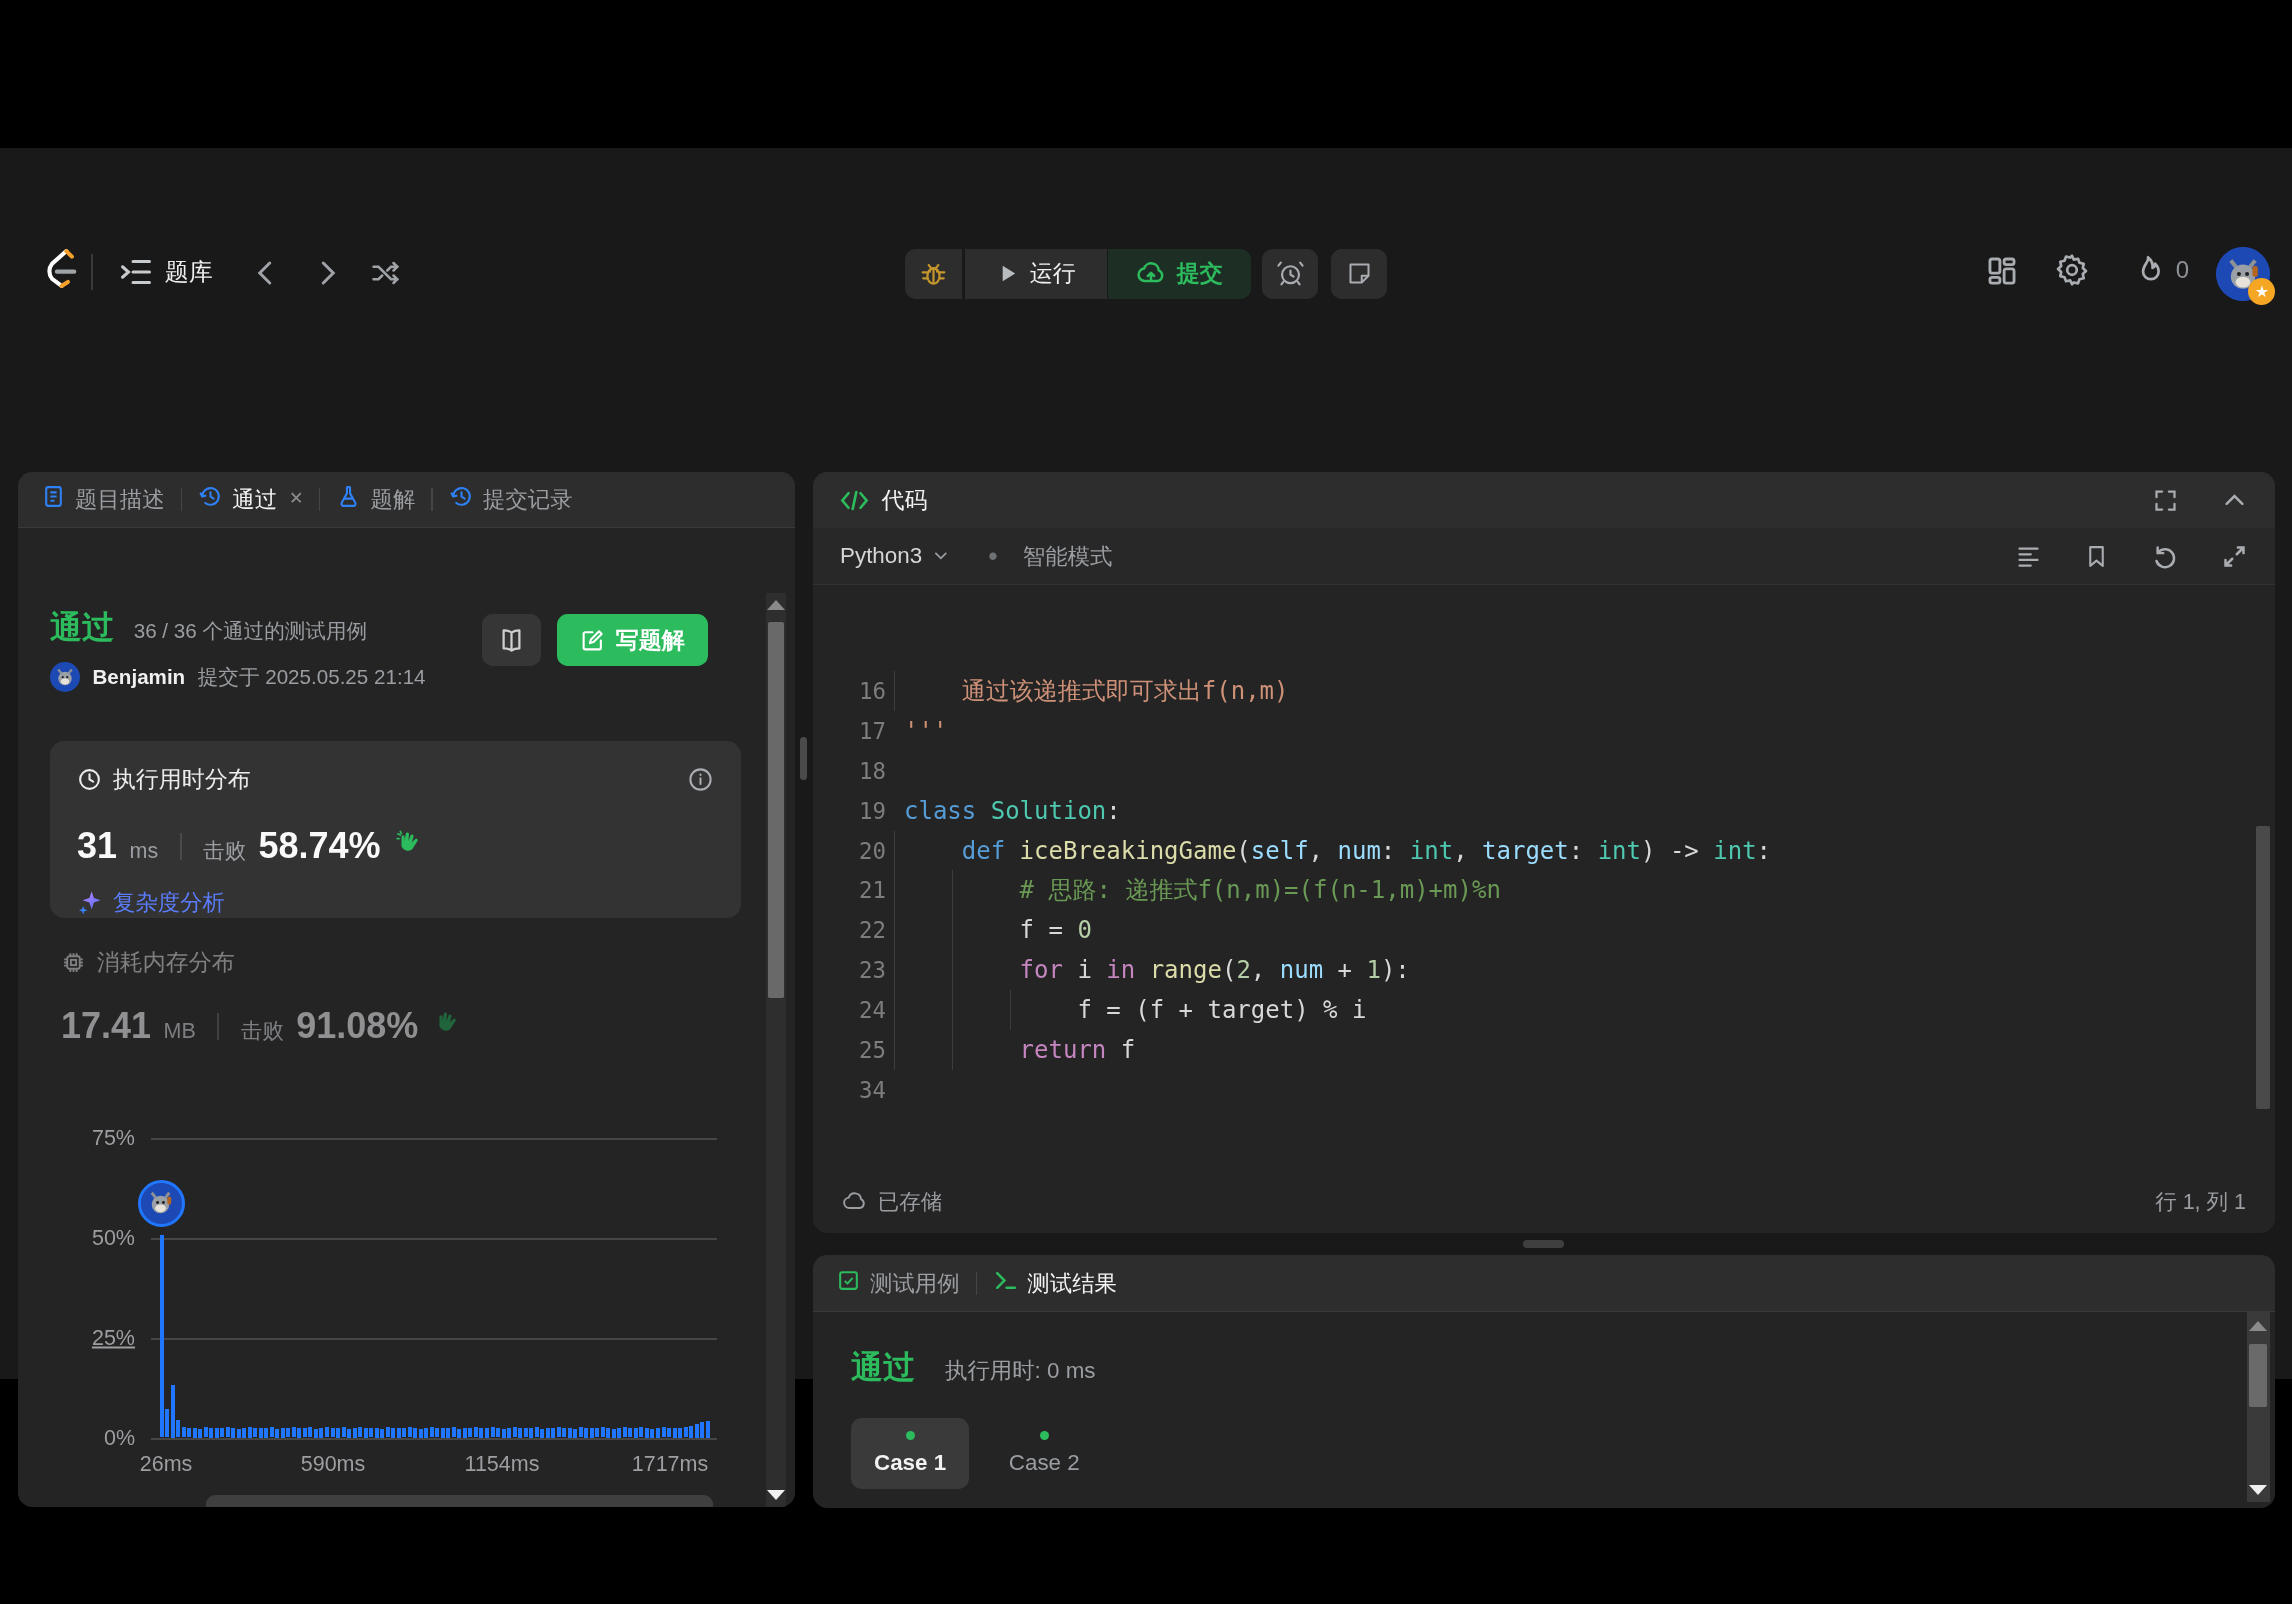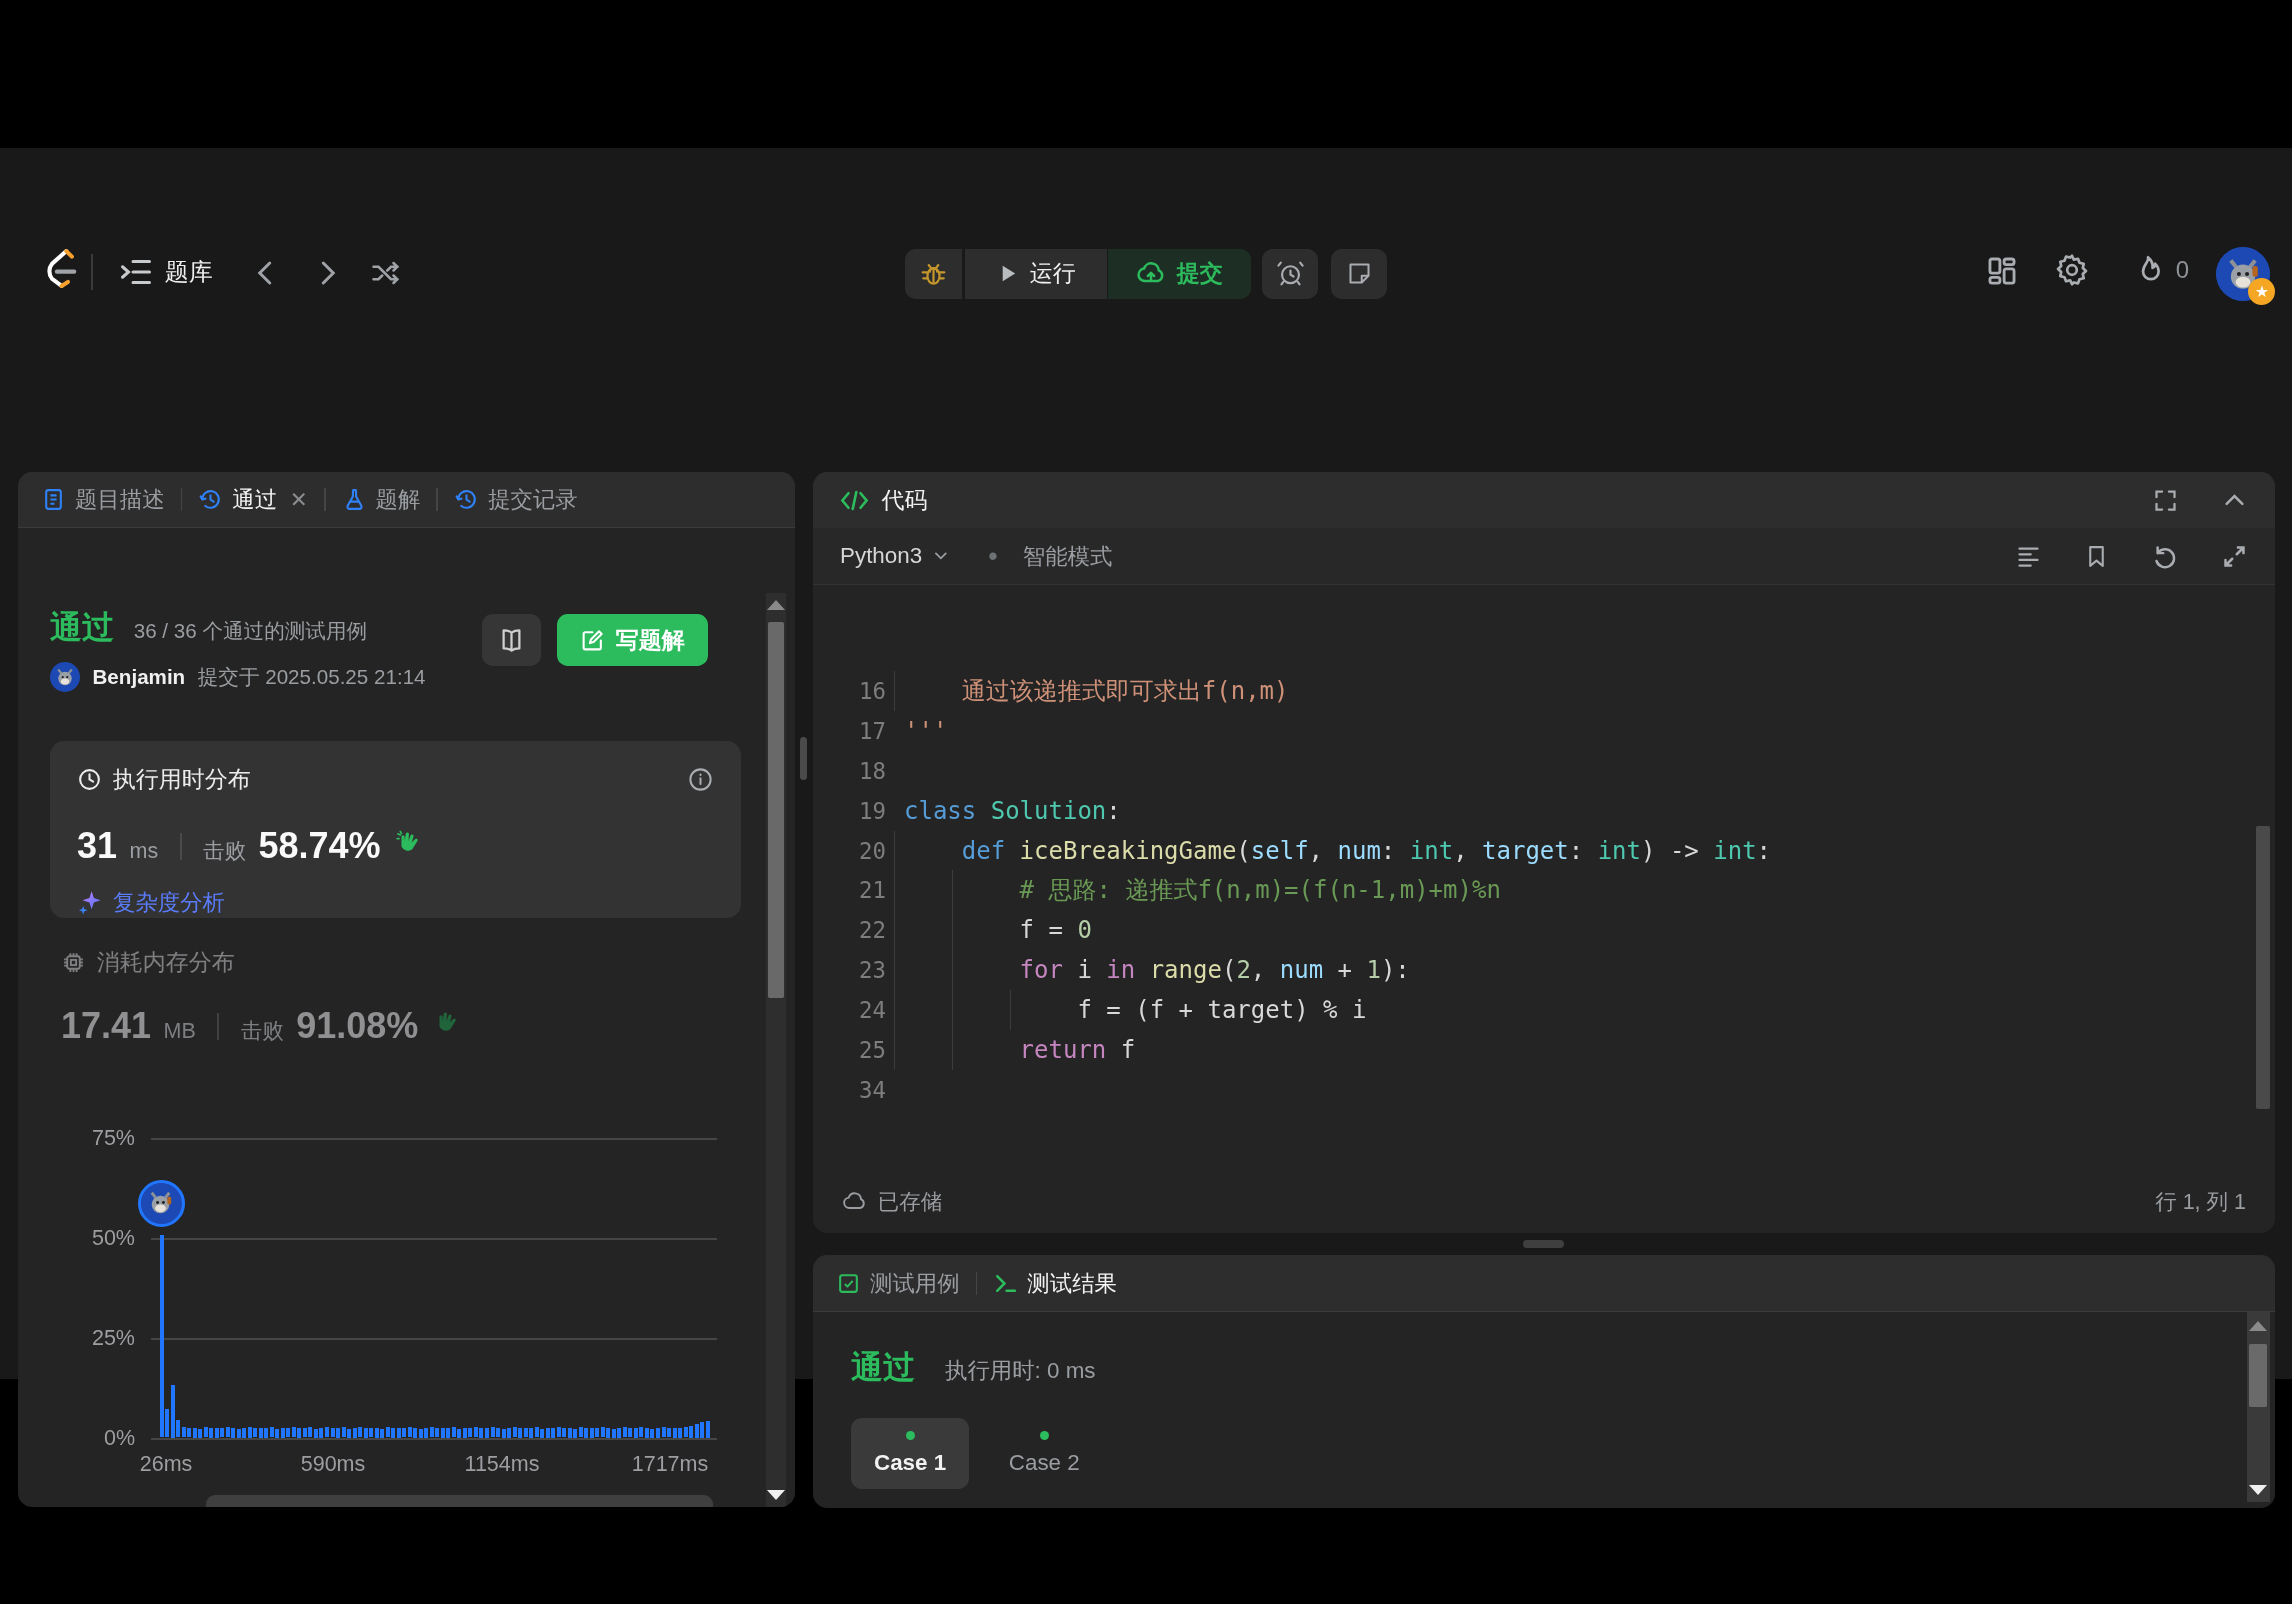--- a/index.html
+++ b/index.html
@@ -21,21 +21,21 @@
   .avatar-circ { width:100%; height:100%; border-radius:50%; background:#1d49b5; overflow:hidden; position:relative; }
   .star-badge { position:absolute; right:-5.4px; bottom:-3.6px; width:27px; height:27px; border-radius:50%; background:#f5a623; color:#fff; font-size:16px; display:flex; align-items:center; justify-content:center; }
   .flame0 { font-size:24px; color:#8e9196; }
 
   
   .panel { position:absolute; background:#242424; border-radius:14.3px; overflow:hidden; }
   #left-panel  { left:18px;  top:324px; width:777px;  height:1035px; }
   #code-panel  { left:813px; top:324px; width:1462px; height:761px; }
   #test-panel  { left:813px; top:1107px; width:1462px; height:253px; }
   .panel-tabbar { position:relative; height:56px; background:#2d2d2d; border-bottom:0.9px solid #3a3a3a; display:flex; align-items:center; padding:0 23px; gap:16px; }
-  .tab { display:flex; align-items:center; gap:9px; font-size:22.4px; color:#9a9da1; }
+  .tab { display:flex; align-items:flex-start; gap:9px; font-size:22.4px; color:#9a9da1;font-family:Liberation Mono, monospace; }
   .tab.active { color:#f4f4f4; }
   .tab-div { width:1.8px; height:23px; background:#454545; }
   .close-x { color:#8a8d90; font-size:21.5px; margin-left:3.6px; }
 
   
   #lp-header { position:relative; height:64px; display:flex; align-items:center; padding:0 25px; gap:19.7px; border-bottom:0.9px solid #323232; }
   #lp-header .title { font-size:24px; color:#f0f0f0; }
   #lp-header .spacer { flex:1; }
   .status-green { color:#2cbb5d; }
   #sub-row1 { position:absolute; left:32px; top:134px; display:flex; align-items:baseline; gap:19.7px; }
@@ -349,21 +349,21 @@
             </svg>
       </div>
     </div>
 
     <div id="chart">
           <div class="gridline" style="top: 39px;"></div>
           <div class="ytick" style="top: 39px;">75%</div>
           <div class="gridline" style="top: 139px;"></div>
           <div class="ytick" style="top: 139px;">50%</div>
           <div class="gridline" style="top: 239px;"></div>
-          <div class="ytick" style="top: 239px;">25%</div>
+          <div class="ytick" style="top: 239px; text-decoration: underline;">25%</div>
           <div class="gridline" style="top: 339px;"></div>
           <div class="ytick" style="top: 339px;">0%</div>
           <div class="hbar" style="left: 142px; top: 136px; height: 202px; background: rgb(33, 118, 255);"></div>
           <div class="hbar" style="left: 147px; top: 310px; height: 28px; background: rgb(33, 118, 255);"></div>
           <div class="hbar" style="left: 153px; top: 286px; height: 53px; background: rgb(33, 118, 255);"></div>
           <div class="hbar" style="left: 158px; top: 321px; height: 17px; background: rgb(33, 118, 255);"></div>
           <div class="hbar" style="left: 164px; top: 328px; height: 10.4px; background: rgb(33, 118, 255);"></div>
           <div class="hbar" style="left: 169px; top: 329px; height: 9.2px; background: rgb(33, 118, 255);"></div>
           <div class="hbar" style="left: 175px; top: 329px; height: 10px; background: rgb(33, 118, 255);"></div>
           <div class="hbar" style="left: 180px; top: 330px; height: 8.8px; background: rgb(33, 118, 255);"></div>

